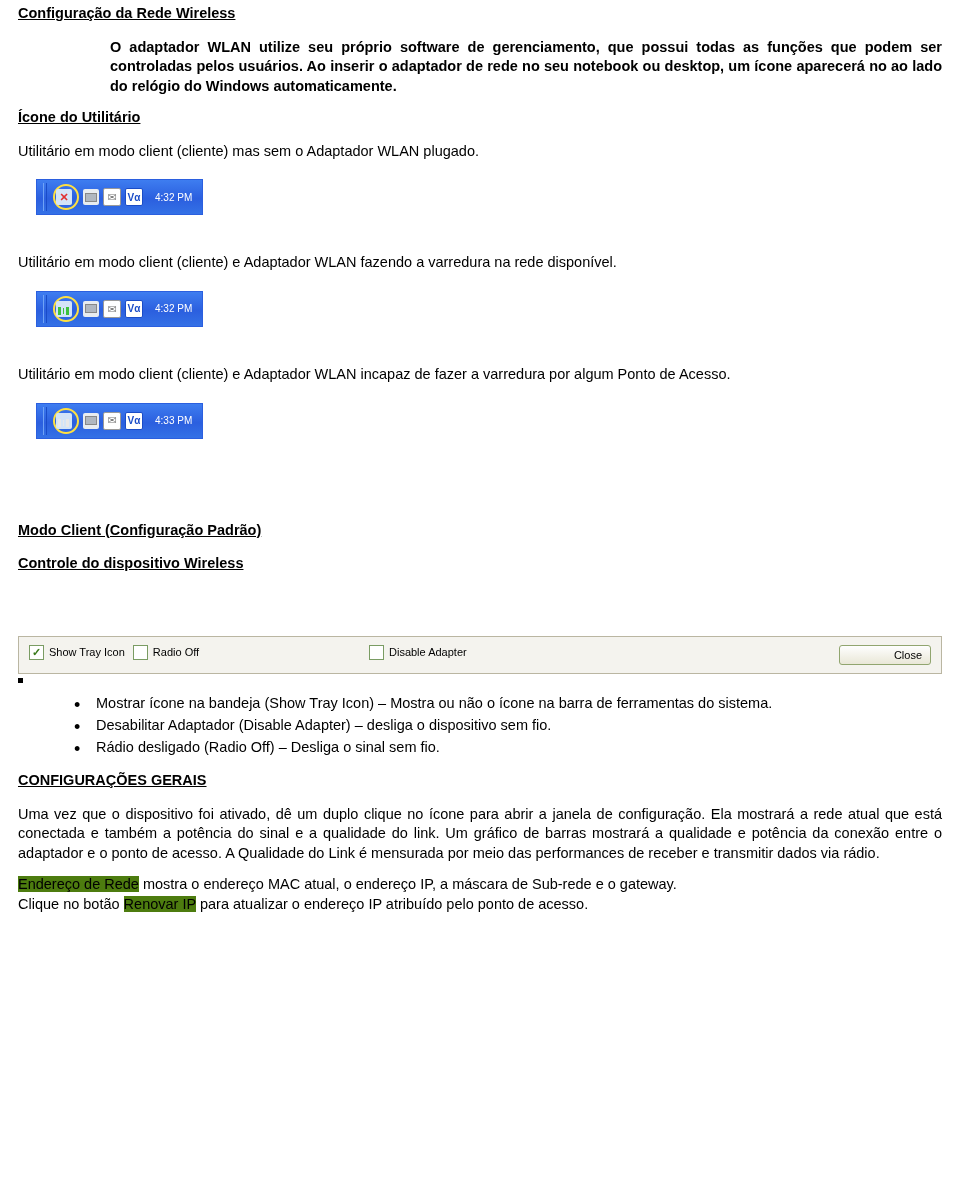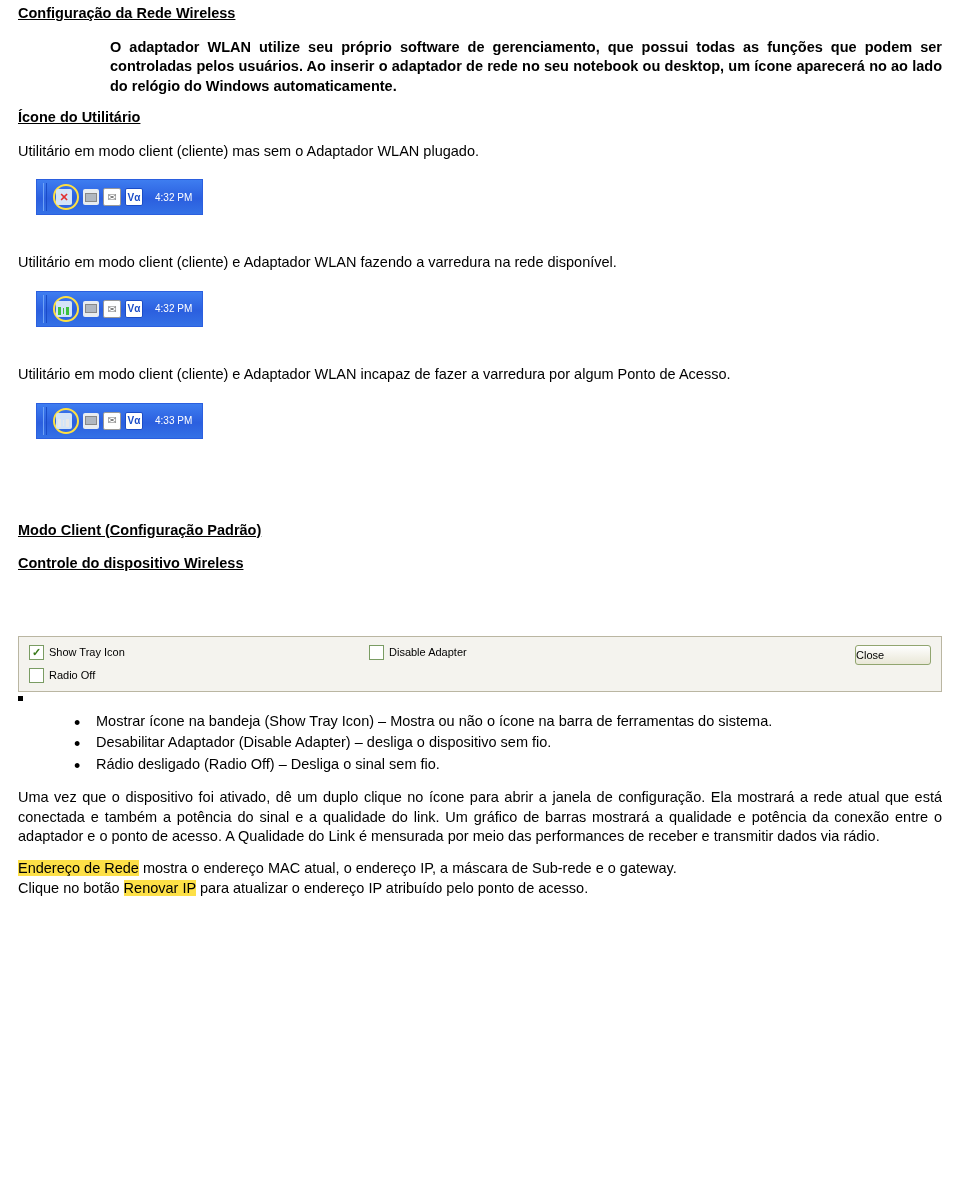--- a/index.html
+++ b/index.html
@@ -106,39 +106,38 @@
     padding: 8px 10px;
     font-family: Tahoma, sans-serif;
     font-size: 11px;
     color: #000;
     display: flex;
     align-items: flex-start;
     gap: 10px;
   }
   .dialog-col {
     display: flex;
-    flex-direction: column;
     gap: 8px;
   }
   .dialog-col.left { flex: 0 0 330px; }
   .dialog-col.mid { flex: 1; }
   .chk-row { display: flex; align-items: center; gap: 5px; }
   .chk {
     width: 13px; height: 13px; border: 1px solid #7a9c63; background: #fff;
     display: inline-flex; align-items: center; justify-content: center;
     color: #3a7a1b; font-size: 11px; font-weight: bold;
   }
   .chk.checked::after { content: "✓"; }
   .btn-close {
     border: 1px solid #91a56f;
     border-radius: 3px;
     background: linear-gradient(#fefefe,#e9e7d7);
     width: 74px;
-    text-align: left;
-    padding: 2px 0;
+    text-align: right;
+    padding: 2px 8px;
     font-size: 11px;
     margin-left: auto;
   }
   .dot-line { display: flex; align-items: flex-end; margin: 4px 0 0 0; }
   .dot-sq { width: 5px; height: 5px; background: #000; margin-right: 18px; margin-bottom: 3px; }
 
   ul.bullets {
     margin: 8px 0 14px 0;
     padding: 0 0 0 78px;
     list-style: none;
@@ -148,21 +147,21 @@
     margin: 2px 0;
   }
   ul.bullets li::before {
     content: "•";
     position: absolute;
     left: -22px;
     top: -1px;
     font-size: 18px;
   }
 
-  .hl { background: #fde047; }
+  .hl { background: #4d7c0f; }
 </style>
 </head>
 <body>
 
 <div class="page">
 
   <div class="h-underline">Configuração da Rede Wireless</div>
 
   <p class="p-indent">O adaptador WLAN utilize seu próprio software de gerenciamento, que possui todas as funções que podem ser controladas pelos usuários. Ao inserir o adaptador de rede no seu notebook ou desktop, um ícone aparecerá no ao lado do relógio do Windows automaticamente.</p>
 
@@ -254,20 +253,21 @@
   <div class="dot-line">
     <span class="dot-sq"></span>
   </div>
 
   <ul class="bullets">
     <li>Mostrar ícone na bandeja (Show Tray Icon) – Mostra ou não o ícone na barra de ferramentas do sistema.</li>
     <li>Desabilitar Adaptador (Disable Adapter) – desliga o dispositivo sem fio.</li>
     <li>Rádio desligado (Radio Off) –  Desliga o sinal sem fio.</li>
   </ul>
 
+  <div class="h-underline">CONFIGURAÇÕES GERAIS</div>
 
   <p class="p-normal">Uma vez que o dispositivo foi ativado, dê um duplo clique no ícone para abrir a janela de configuração. Ela mostrará a rede atual que está conectada e também a potência do sinal e a qualidade do link. Um gráfico de barras mostrará a qualidade e potência da conexão entre o adaptador e o ponto de acesso. A Qualidade do Link é mensurada por meio das performances de receber e transmitir dados via rádio.</p>
 
   <p class="p-normal">
     <span class="hl">Endereço de Rede</span><span> mostra o endereço MAC atual, o endereço IP, a máscara de Sub-rede e o gateway.</span><br>
     <span>Clique no botão </span><span class="hl">Renovar IP</span><span> para atualizar o endereço IP atribuído pelo ponto de acesso.</span>
   </p>
 
 </div>
 

